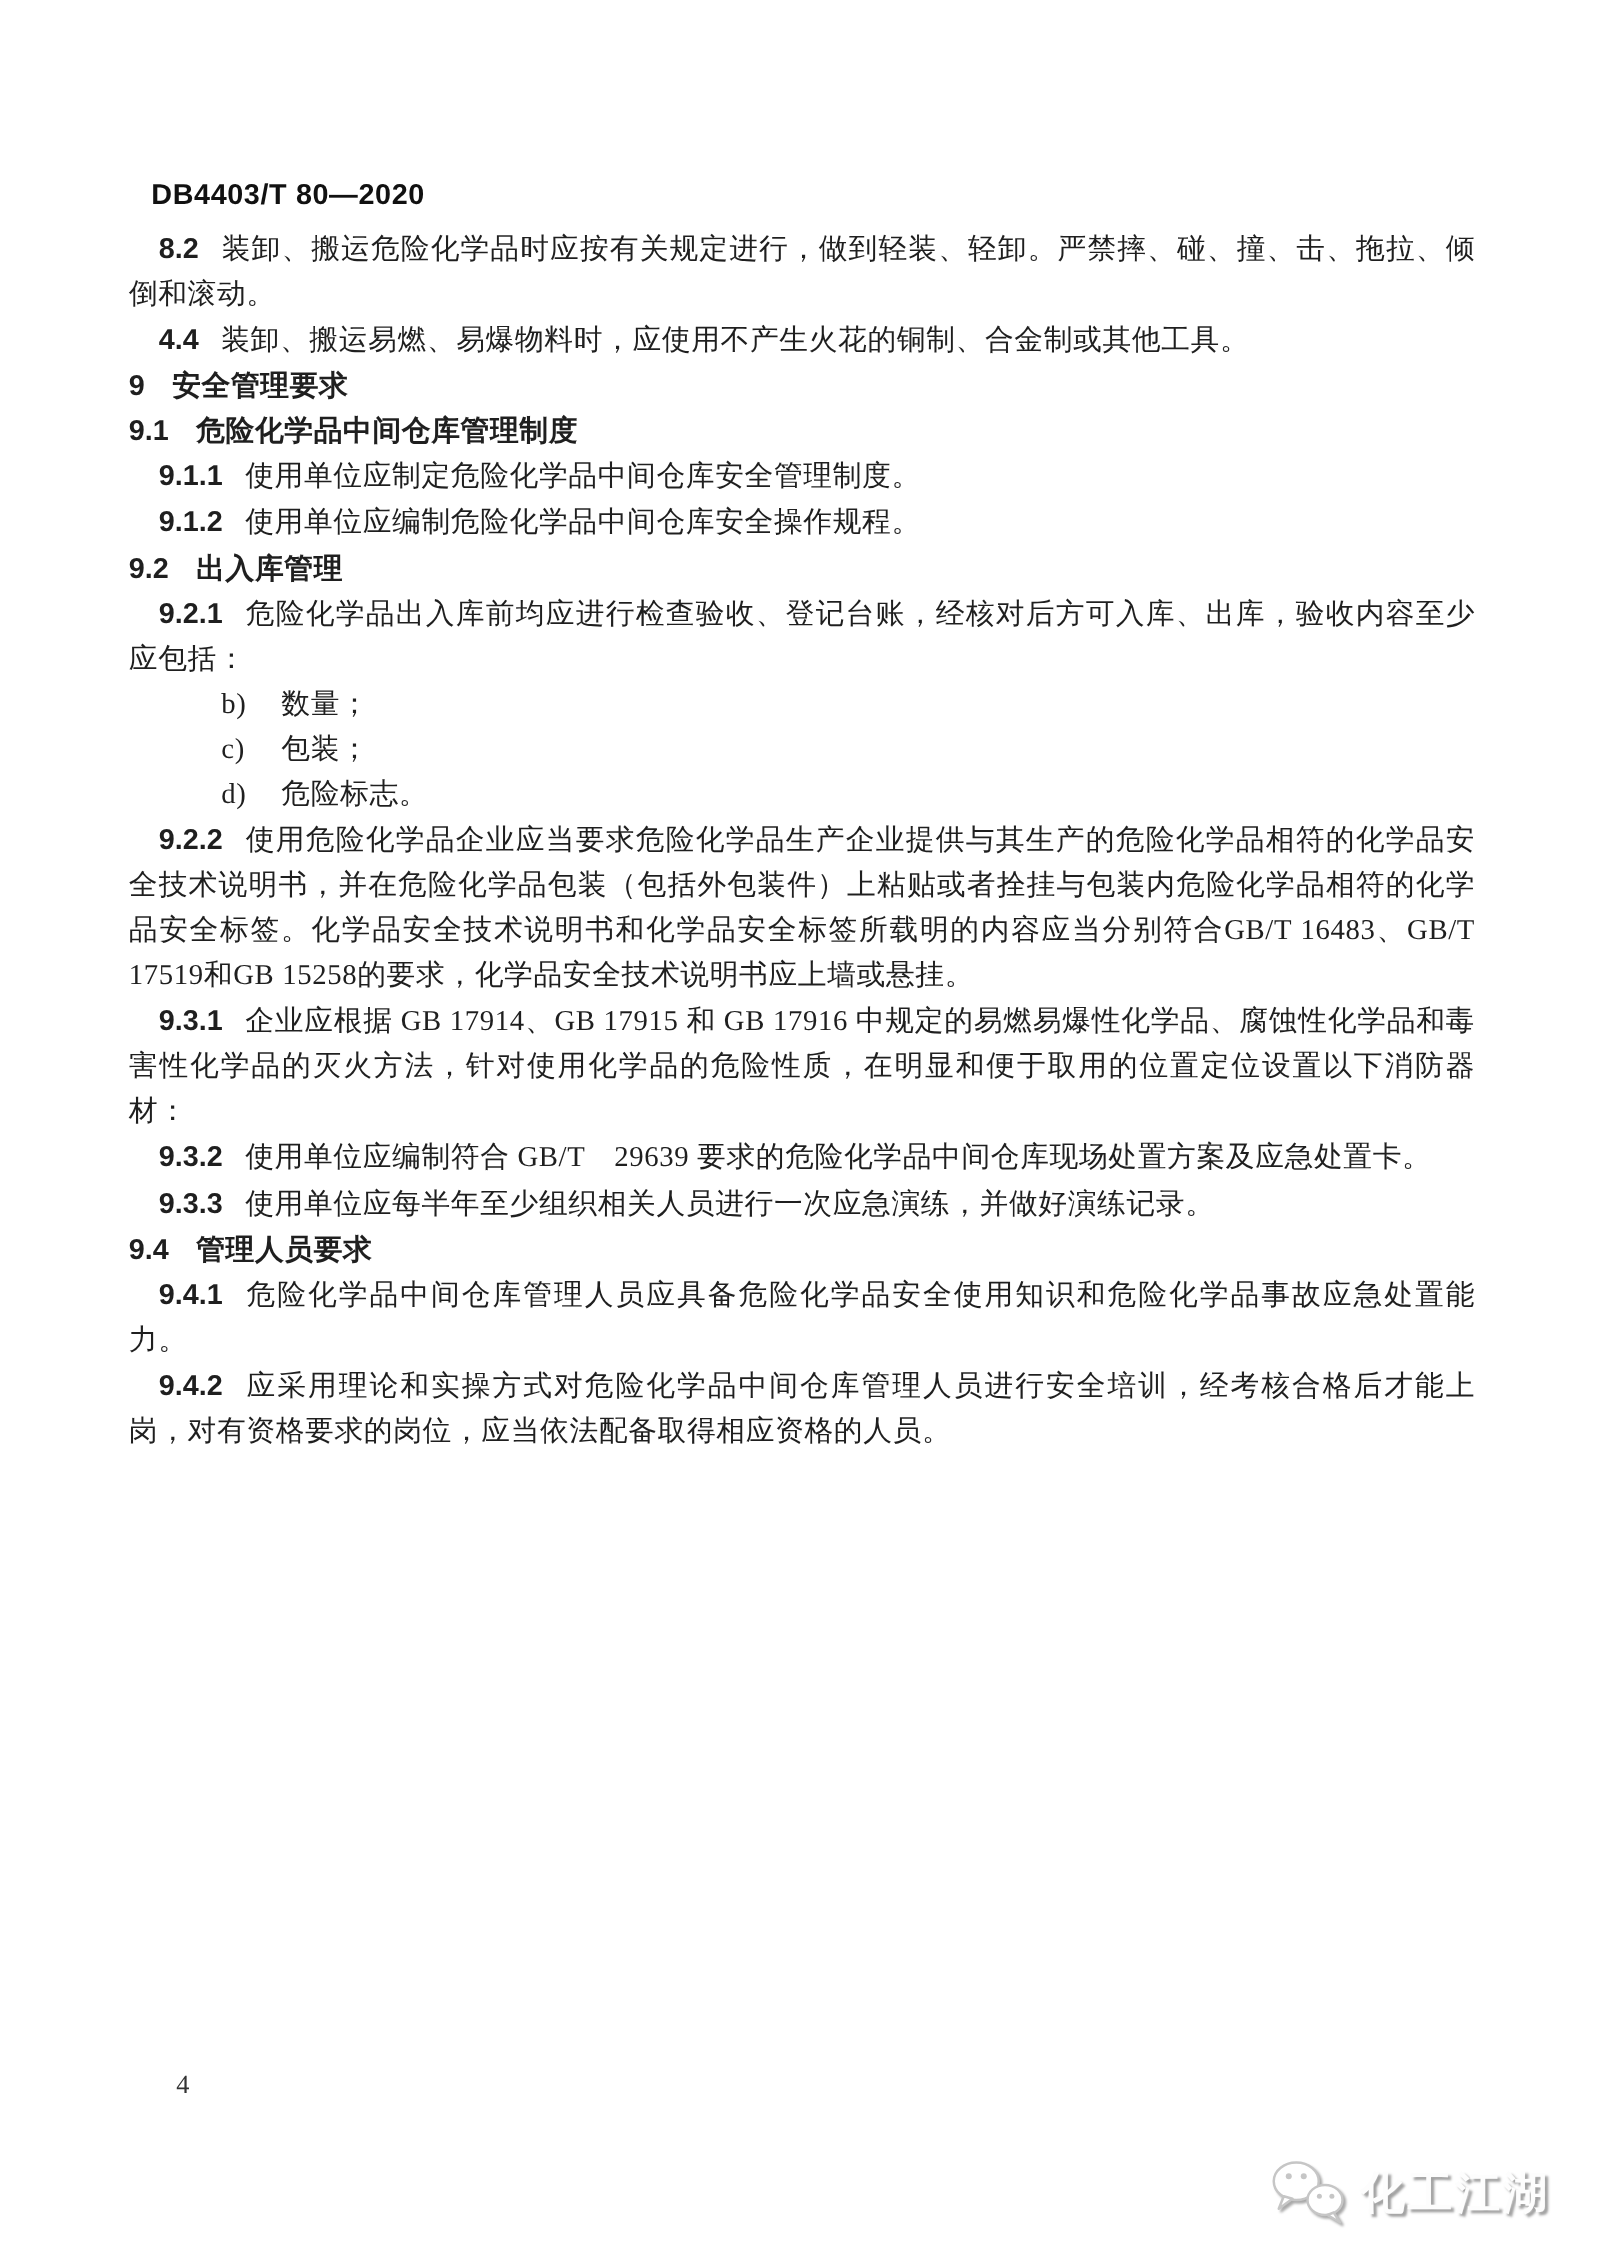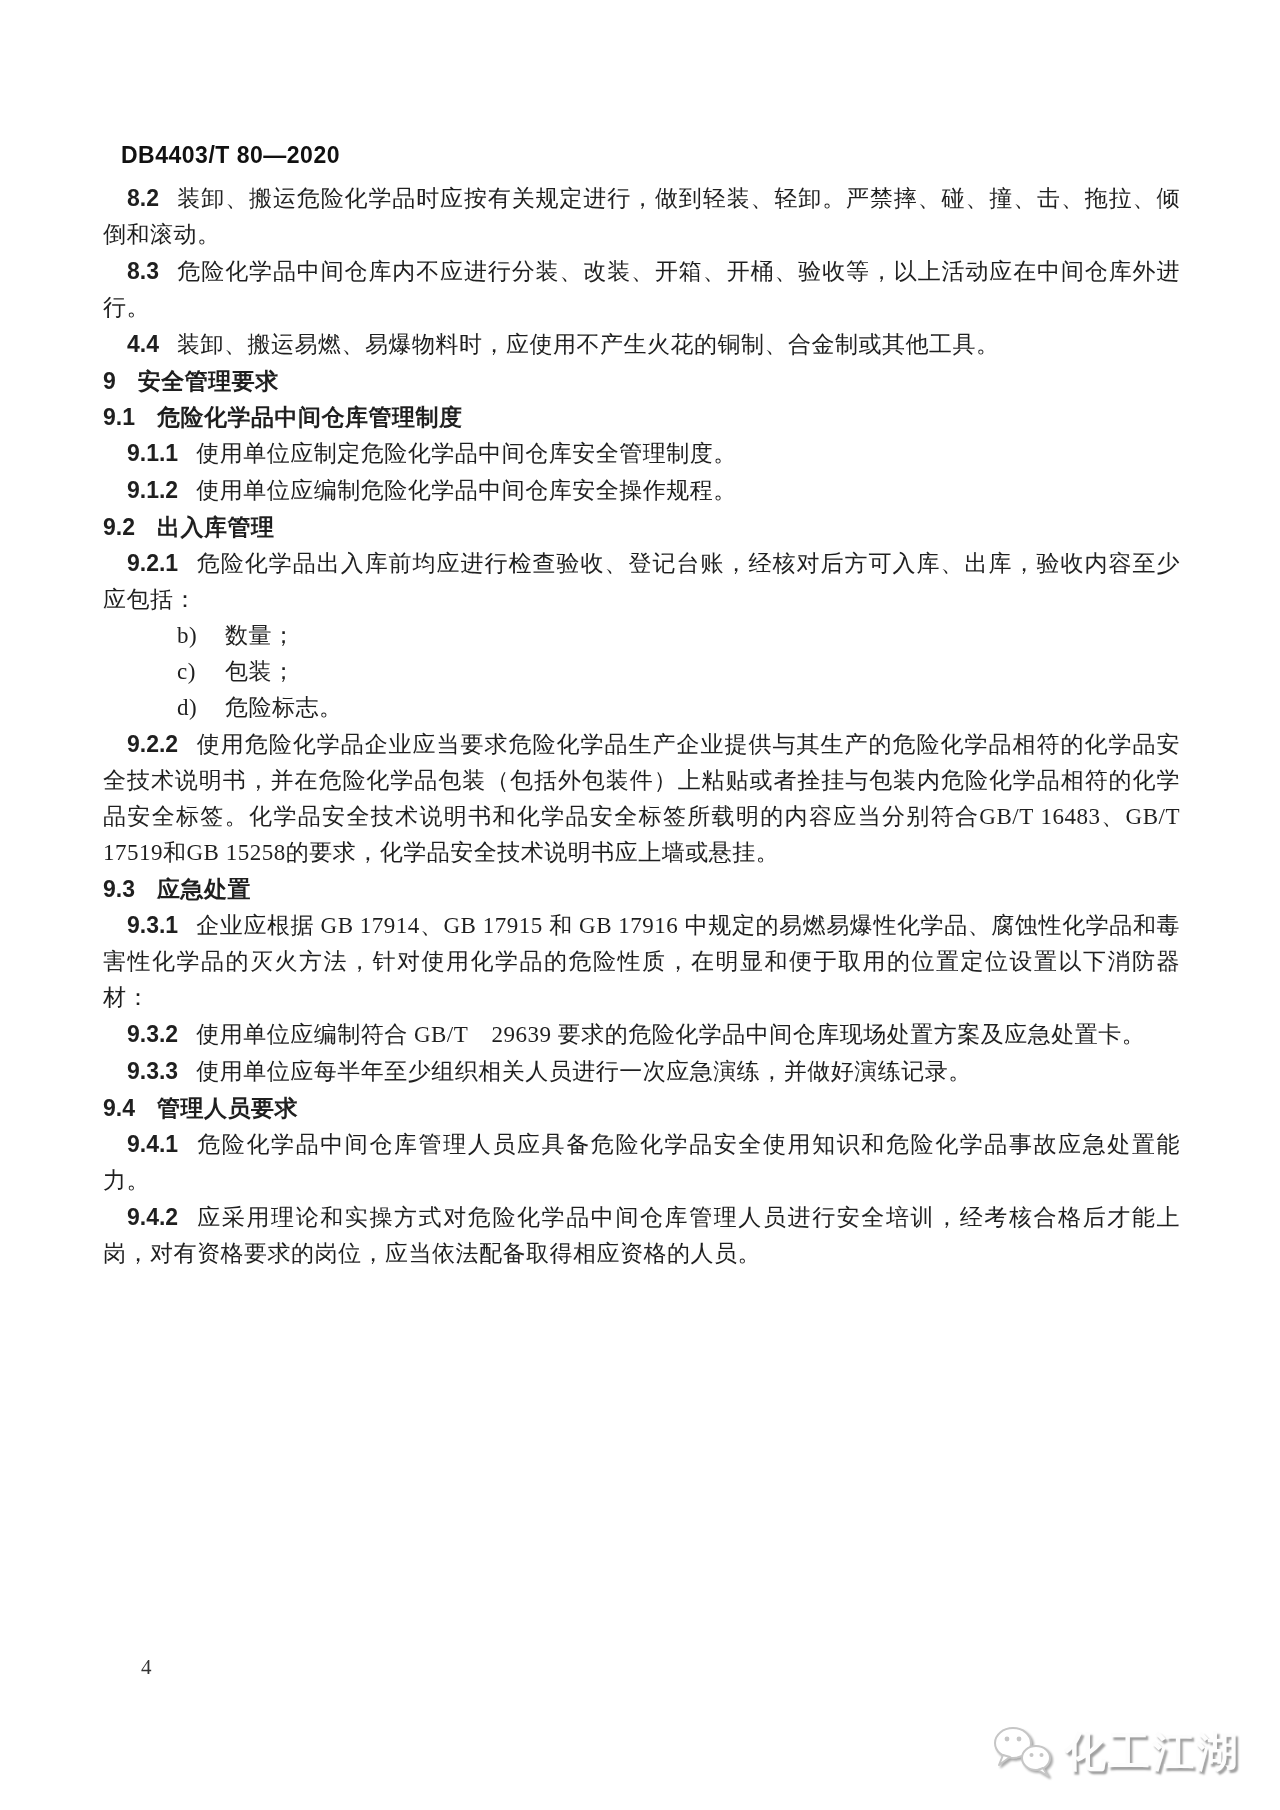--- a/index.html
+++ b/index.html
@@ -52,39 +52,38 @@
   }
   .watermark {
     position:absolute; right:40px; bottom:30px;
     display:flex; align-items:center; gap:10px;
   }
   .watermark .wm-icon {
     filter:drop-shadow(2px 2px 1px #a9a9a9);
   }
   .watermark .wm-text {
     font-family:"Liberation Sans", sans-serif;
-    font-size:42px; font-weight:bold;
+    font-size:36px; font-weight:bold;
     color:#fdfdfd;
     letter-spacing:2px;
     text-shadow:2.5px 2.5px 2px #a0a0a0;
     white-space:nowrap;
   }
 </style>
 </head>
 <body>
 
 <div class="page">
 
   <div class="doc-code">DB4403/T 80—2020</div>
 
   <main class="doc-body">
 
     <p class="clause"><span class="cnum">8.2</span><span class="ctext">装卸、搬运危险化学品时应按有关规定进行，做到轻装、轻卸。严禁摔、碰、撞、击、拖拉、倾倒和滚动。</span></p>
 
-    <p class="clause"><span class="cnum">8.3</span><span class="ctext">危险化学品中间仓库内不应进行分装、改装、开箱、开桶、验收等，以上活动应在中间仓库外进行。</span></p>
 
     <p class="clause"><span class="cnum">4.4</span><span class="ctext">装卸、搬运易燃、易爆物料时，应使用不产生火花的铜制、合金制或其他工具。</span></p>
 
     <p class="heading chapter"><span class="cnum">9</span><span class="htext">安全管理要求</span></p>
 
     <p class="heading"><span class="cnum">9.1</span><span class="htext">危险化学品中间仓库管理制度</span></p>
 
     <p class="clause"><span class="cnum">9.1.1</span><span class="ctext">使用单位应制定危险化学品中间仓库安全管理制度。</span></p>
 
     <p class="clause"><span class="cnum">9.1.2</span><span class="ctext">使用单位应编制危险化学品中间仓库安全操作规程。</span></p>
@@ -94,21 +93,20 @@
     <p class="clause"><span class="cnum">9.2.1</span><span class="ctext">危险化学品出入库前均应进行检查验收、登记台账，经核对后方可入库、出库，验收内容至少应包括：</span></p>
 
     <div class="dlist">
       <p class="li"><span class="marker">b)</span><span>数量；</span></p>
       <p class="li"><span class="marker">c)</span><span>包装；</span></p>
       <p class="li"><span class="marker">d)</span><span>危险标志。</span></p>
     </div>
 
     <p class="clause"><span class="cnum">9.2.2</span><span class="ctext">使用危险化学品企业应当要求危险化学品生产企业提供与其生产的危险化学品相符的化学品安全技术说明书，并在危险化学品包装（包括外包装件）上粘贴或者拴挂与包装内危险化学品相符的化学品安全标签。化学品安全技术说明书和化学品安全标签所载明的内容应当分别符合GB/T 16483、GB/T 17519和GB 15258的要求，化学品安全技术说明书应上墙或悬挂。</span></p>
 
-    <p class="heading"><span class="cnum">9.3</span><span class="htext">应急处置</span></p>
 
     <p class="clause"><span class="cnum">9.3.1</span><span class="ctext">企业应根据 GB 17914、GB 17915 和 GB 17916 中规定的易燃易爆性化学品、腐蚀性化学品和毒害性化学品的灭火方法，针对使用化学品的危险性质，在明显和便于取用的位置定位设置以下消防器材：</span></p>
 
 
     <p class="clause"><span class="cnum">9.3.2</span><span class="ctext">使用单位应编制符合 GB/T　29639 要求的危险化学品中间仓库现场处置方案及应急处置卡。</span></p>
 
     <p class="clause"><span class="cnum">9.3.3</span><span class="ctext">使用单位应每半年至少组织相关人员进行一次应急演练，并做好演练记录。</span></p>
 
     <p class="heading"><span class="cnum">9.4</span><span class="htext">管理人员要求</span></p>
 

